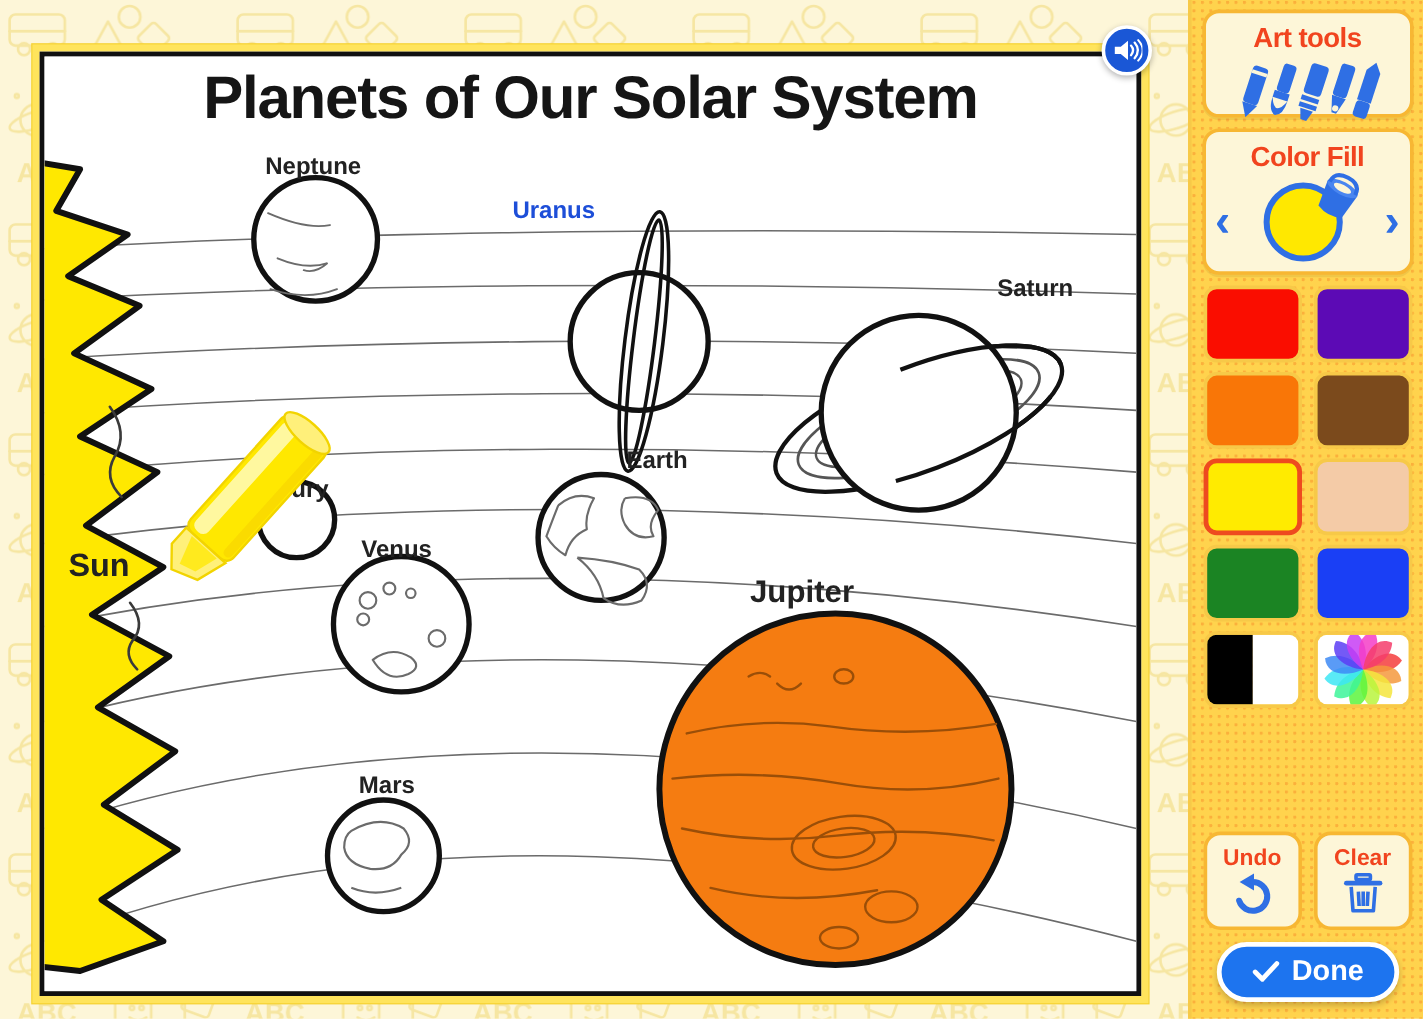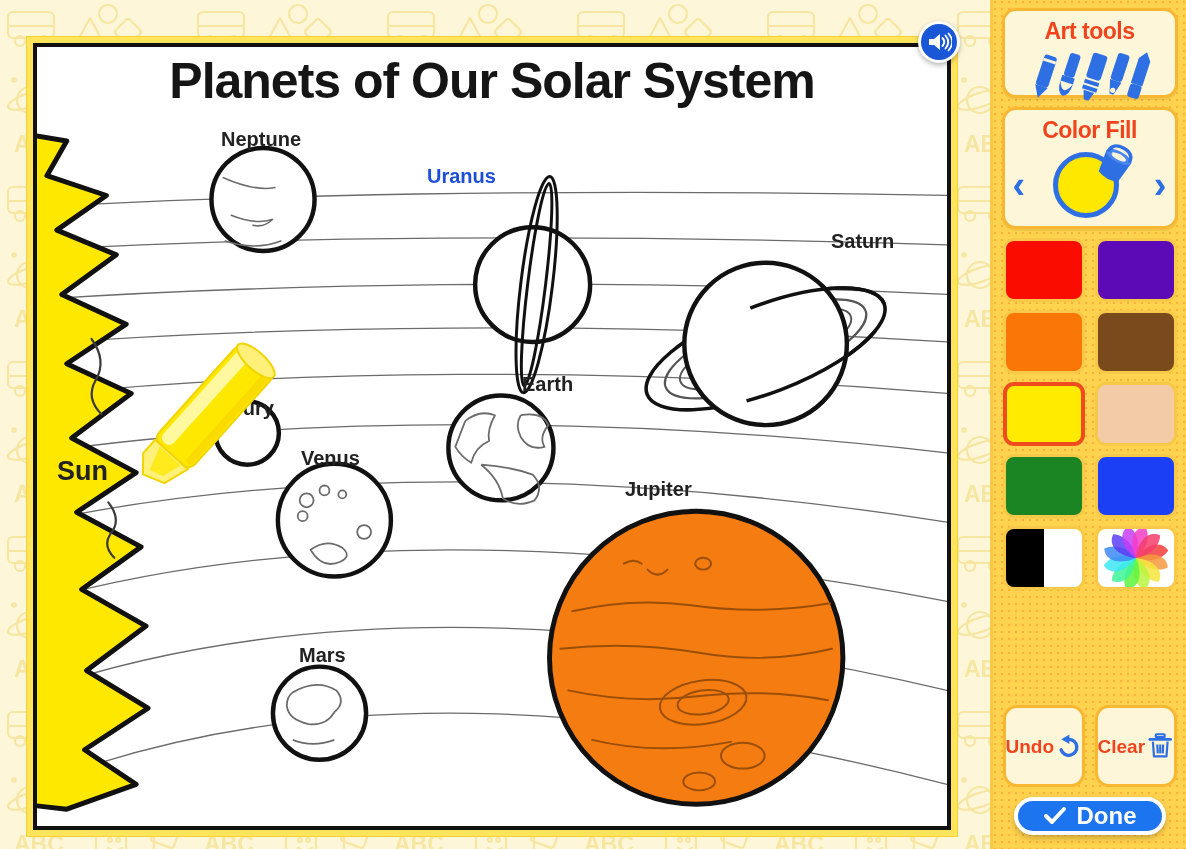--- a/index.html
+++ b/index.html
@@ -180,35 +180,36 @@
     display: flex;
     gap: 10px;
     margin-top: auto;
   }
   .action-btn {
     width: 82px; height: 82px;
     background: #fdf6d8;
     border: 3px solid #f7b733;
     border-radius: 14px;
     display: flex;
+    flex-direction: column;
     align-items: center;
     justify-content: center;
     cursor: pointer;
     gap: 2px;
   }
   .action-label {
     color: #f1441e;
     font-weight: bold;
     font-size: 19px;
     line-height: 1;
   }
 
   #done-btn {
     margin: 10px 0 8px 0;
-    width: 152px; height: 38px;
+    width: 152px; height: 50px;
     border-radius: 26px;
     background: #1d74ef;
     border: 4px solid #ffffff;
     box-shadow: 0 3px 6px rgba(0,0,0,.22);
     display: flex;
     align-items: center;
     justify-content: center;
     gap: 10px;
     cursor: pointer;
   }
@@ -354,21 +355,21 @@
               font-size:50px;font-weight:bold;color:#151515;letter-spacing:-1px;
               font-family:'Liberation Sans',sans-serif;">Planets of Our Solar System</div>
 
   <div style="position:absolute;left:221px;top:128px;font-size:20px;font-weight:bold;color:#222;">Neptune</div>
   <div style="position:absolute;left:427px;top:165px;font-size:20px;font-weight:bold;color:#1d4ed8;">Uranus</div>
   <div style="position:absolute;left:831px;top:230px;font-size:20px;font-weight:bold;color:#222;">Saturn</div>
   <div style="position:absolute;left:57px;top:456px;font-size:27px;font-weight:bold;color:#222;">Sun</div>
   <div style="position:absolute;left:196px;top:397px;font-size:20px;font-weight:bold;color:#222;">Mercury</div>
   <div style="position:absolute;left:301px;top:447px;font-size:20px;font-weight:bold;color:#222;">Venus</div>
   <div style="position:absolute;left:475px;top:373px;font-size:20px;font-weight:bold;color:#222;margin-left:47px;">Earth</div>
-  <div style="position:absolute;left:625px;top:478px;font-size:20px;font-weight:bold;color:#222;">Jupiter</div>
+  <div style="position:absolute;left:625px;top:478px;font-size:26px;font-weight:bold;color:#222;">Jupiter</div>
   <div style="position:absolute;left:299px;top:644px;font-size:20px;font-weight:bold;color:#222;">Mars</div>
 
   <div id="speaker-btn">
     <svg width="26" height="22" viewBox="0 0 26 22">
       <path d="M3 8 H8 L14 3 V19 L8 14 H3 Z" fill="#ffffff"></path>
       <path d="M16.5 7 q3.5 4 0 8" stroke="#ffffff" stroke-width="1.9" fill="none" stroke-linecap="round"></path>
       <path d="M19.5 4.5 q5.5 6.5 0 13" stroke="#ffffff" stroke-width="1.9" fill="none" stroke-linecap="round"></path>
       <path d="M22.5 2.5 q7.5 8.5 0 17" stroke="#ffffff" stroke-width="1.7" fill="none" stroke-linecap="round"></path>
     </svg>
   </div>

